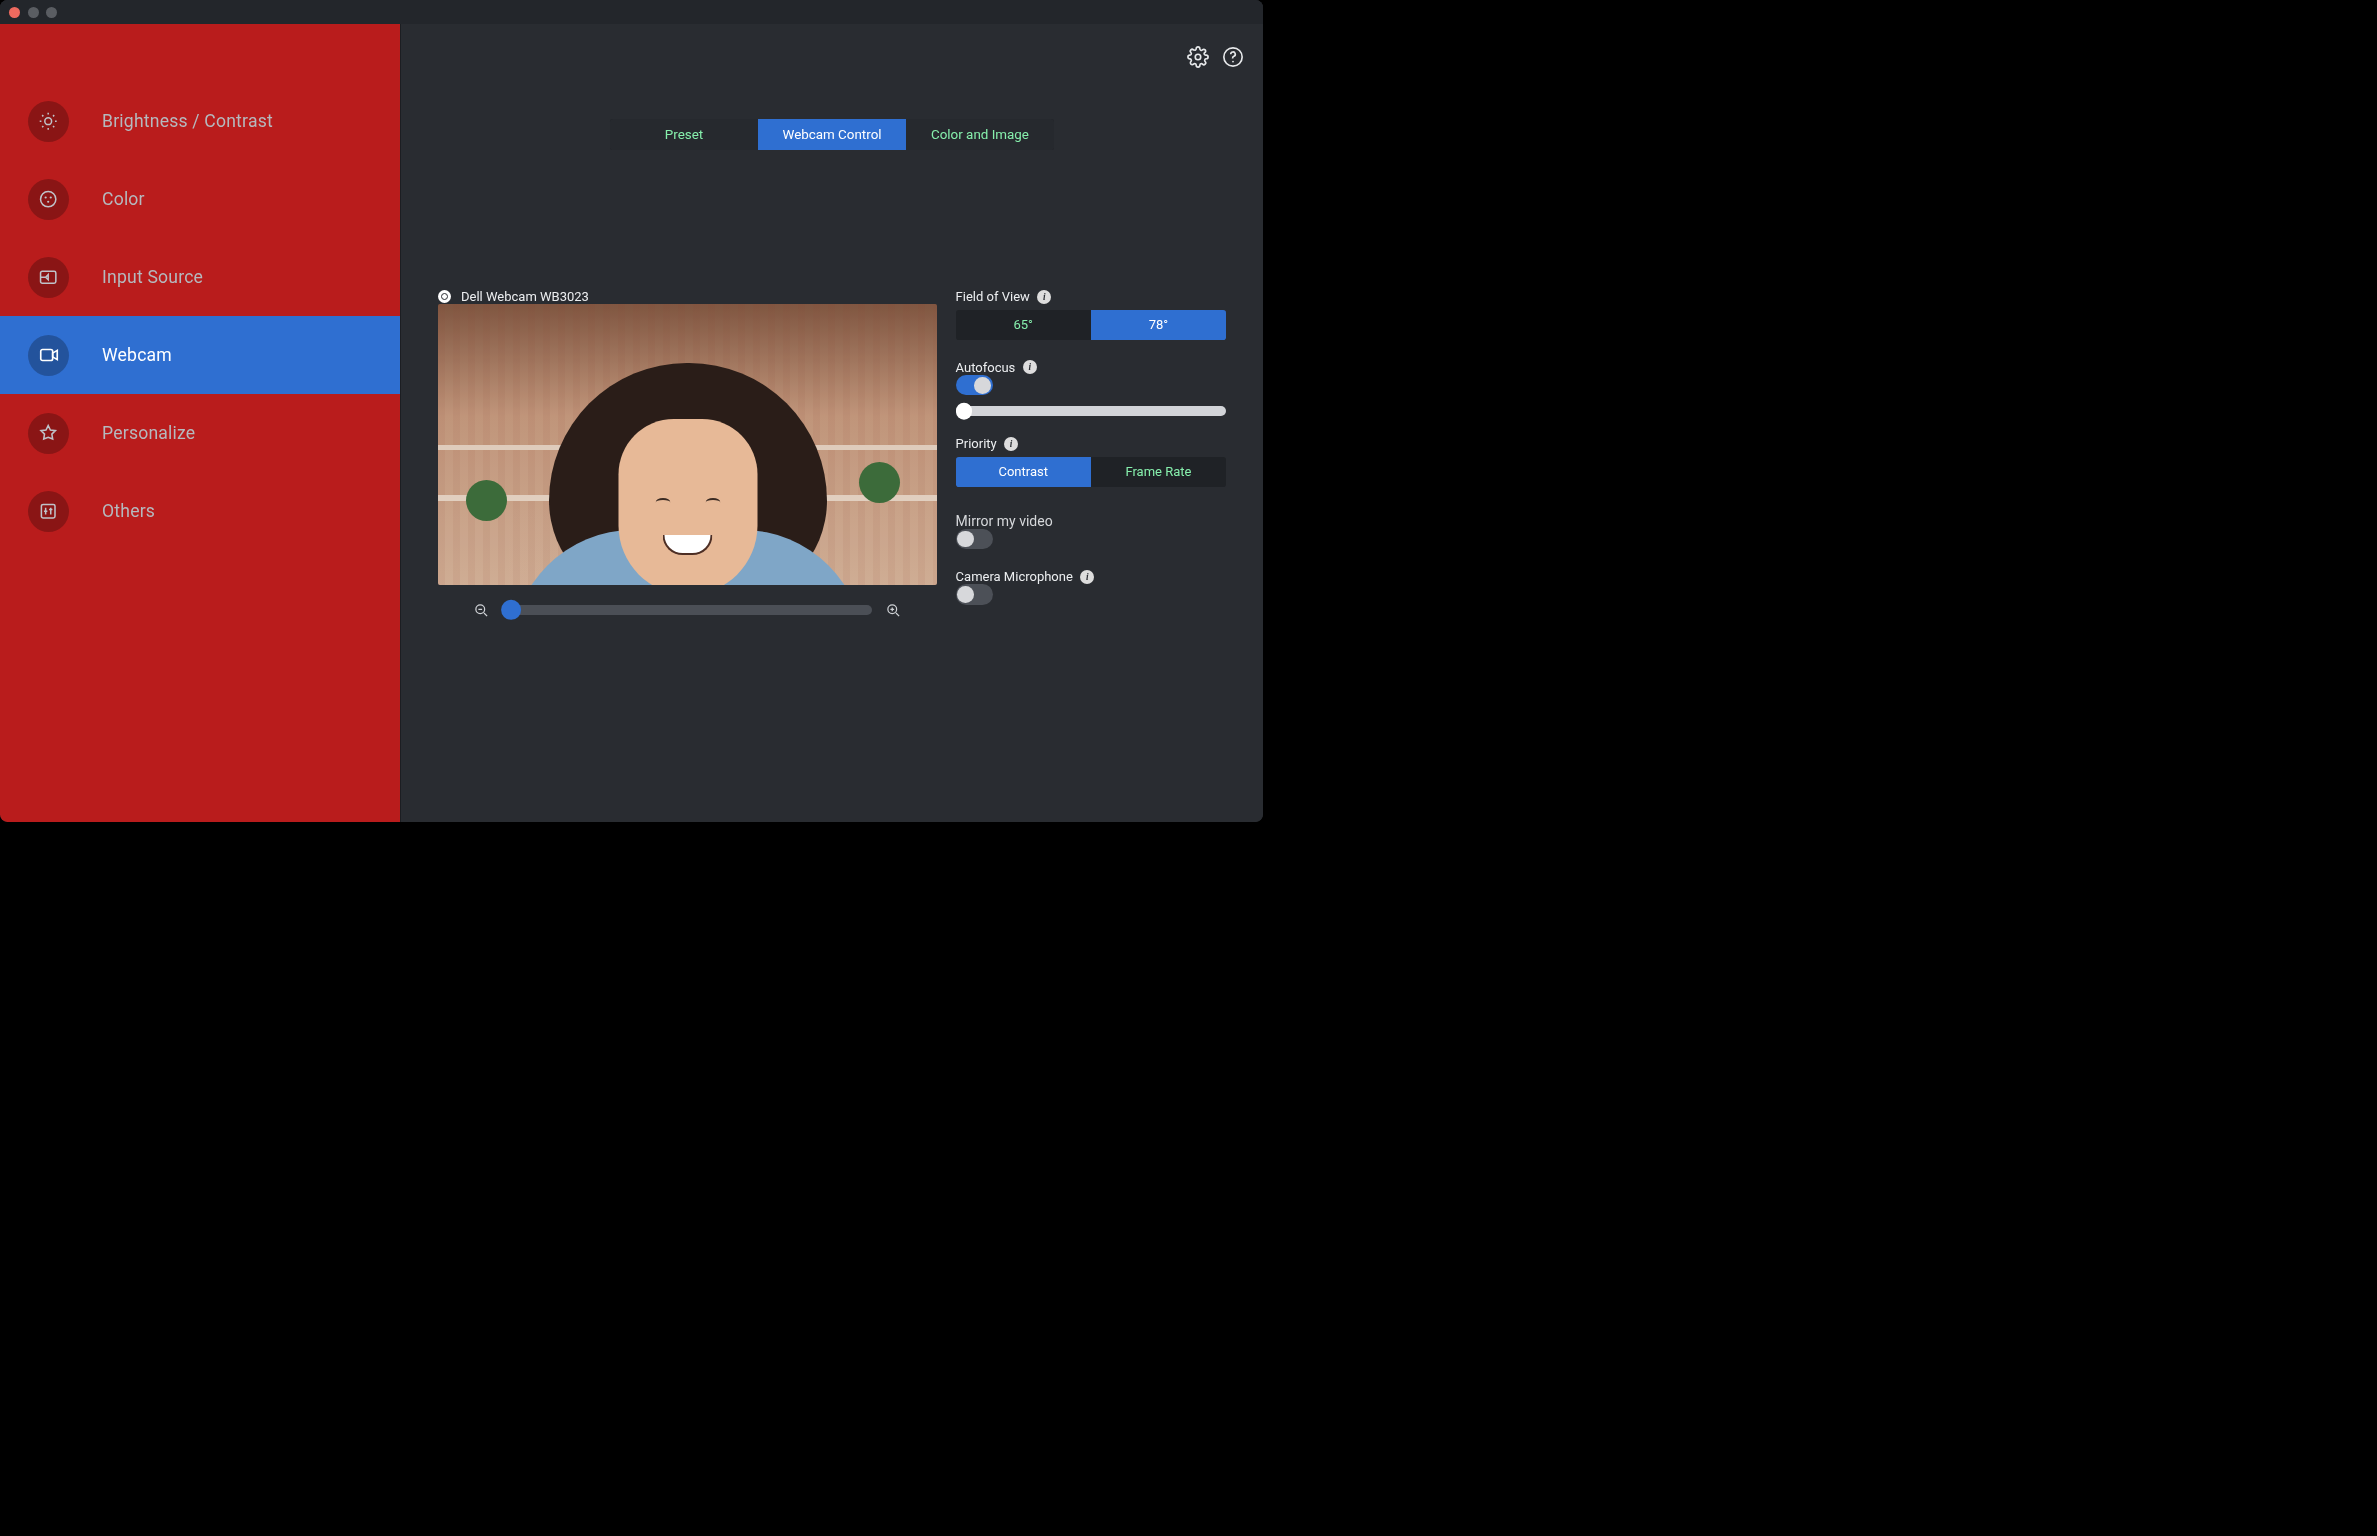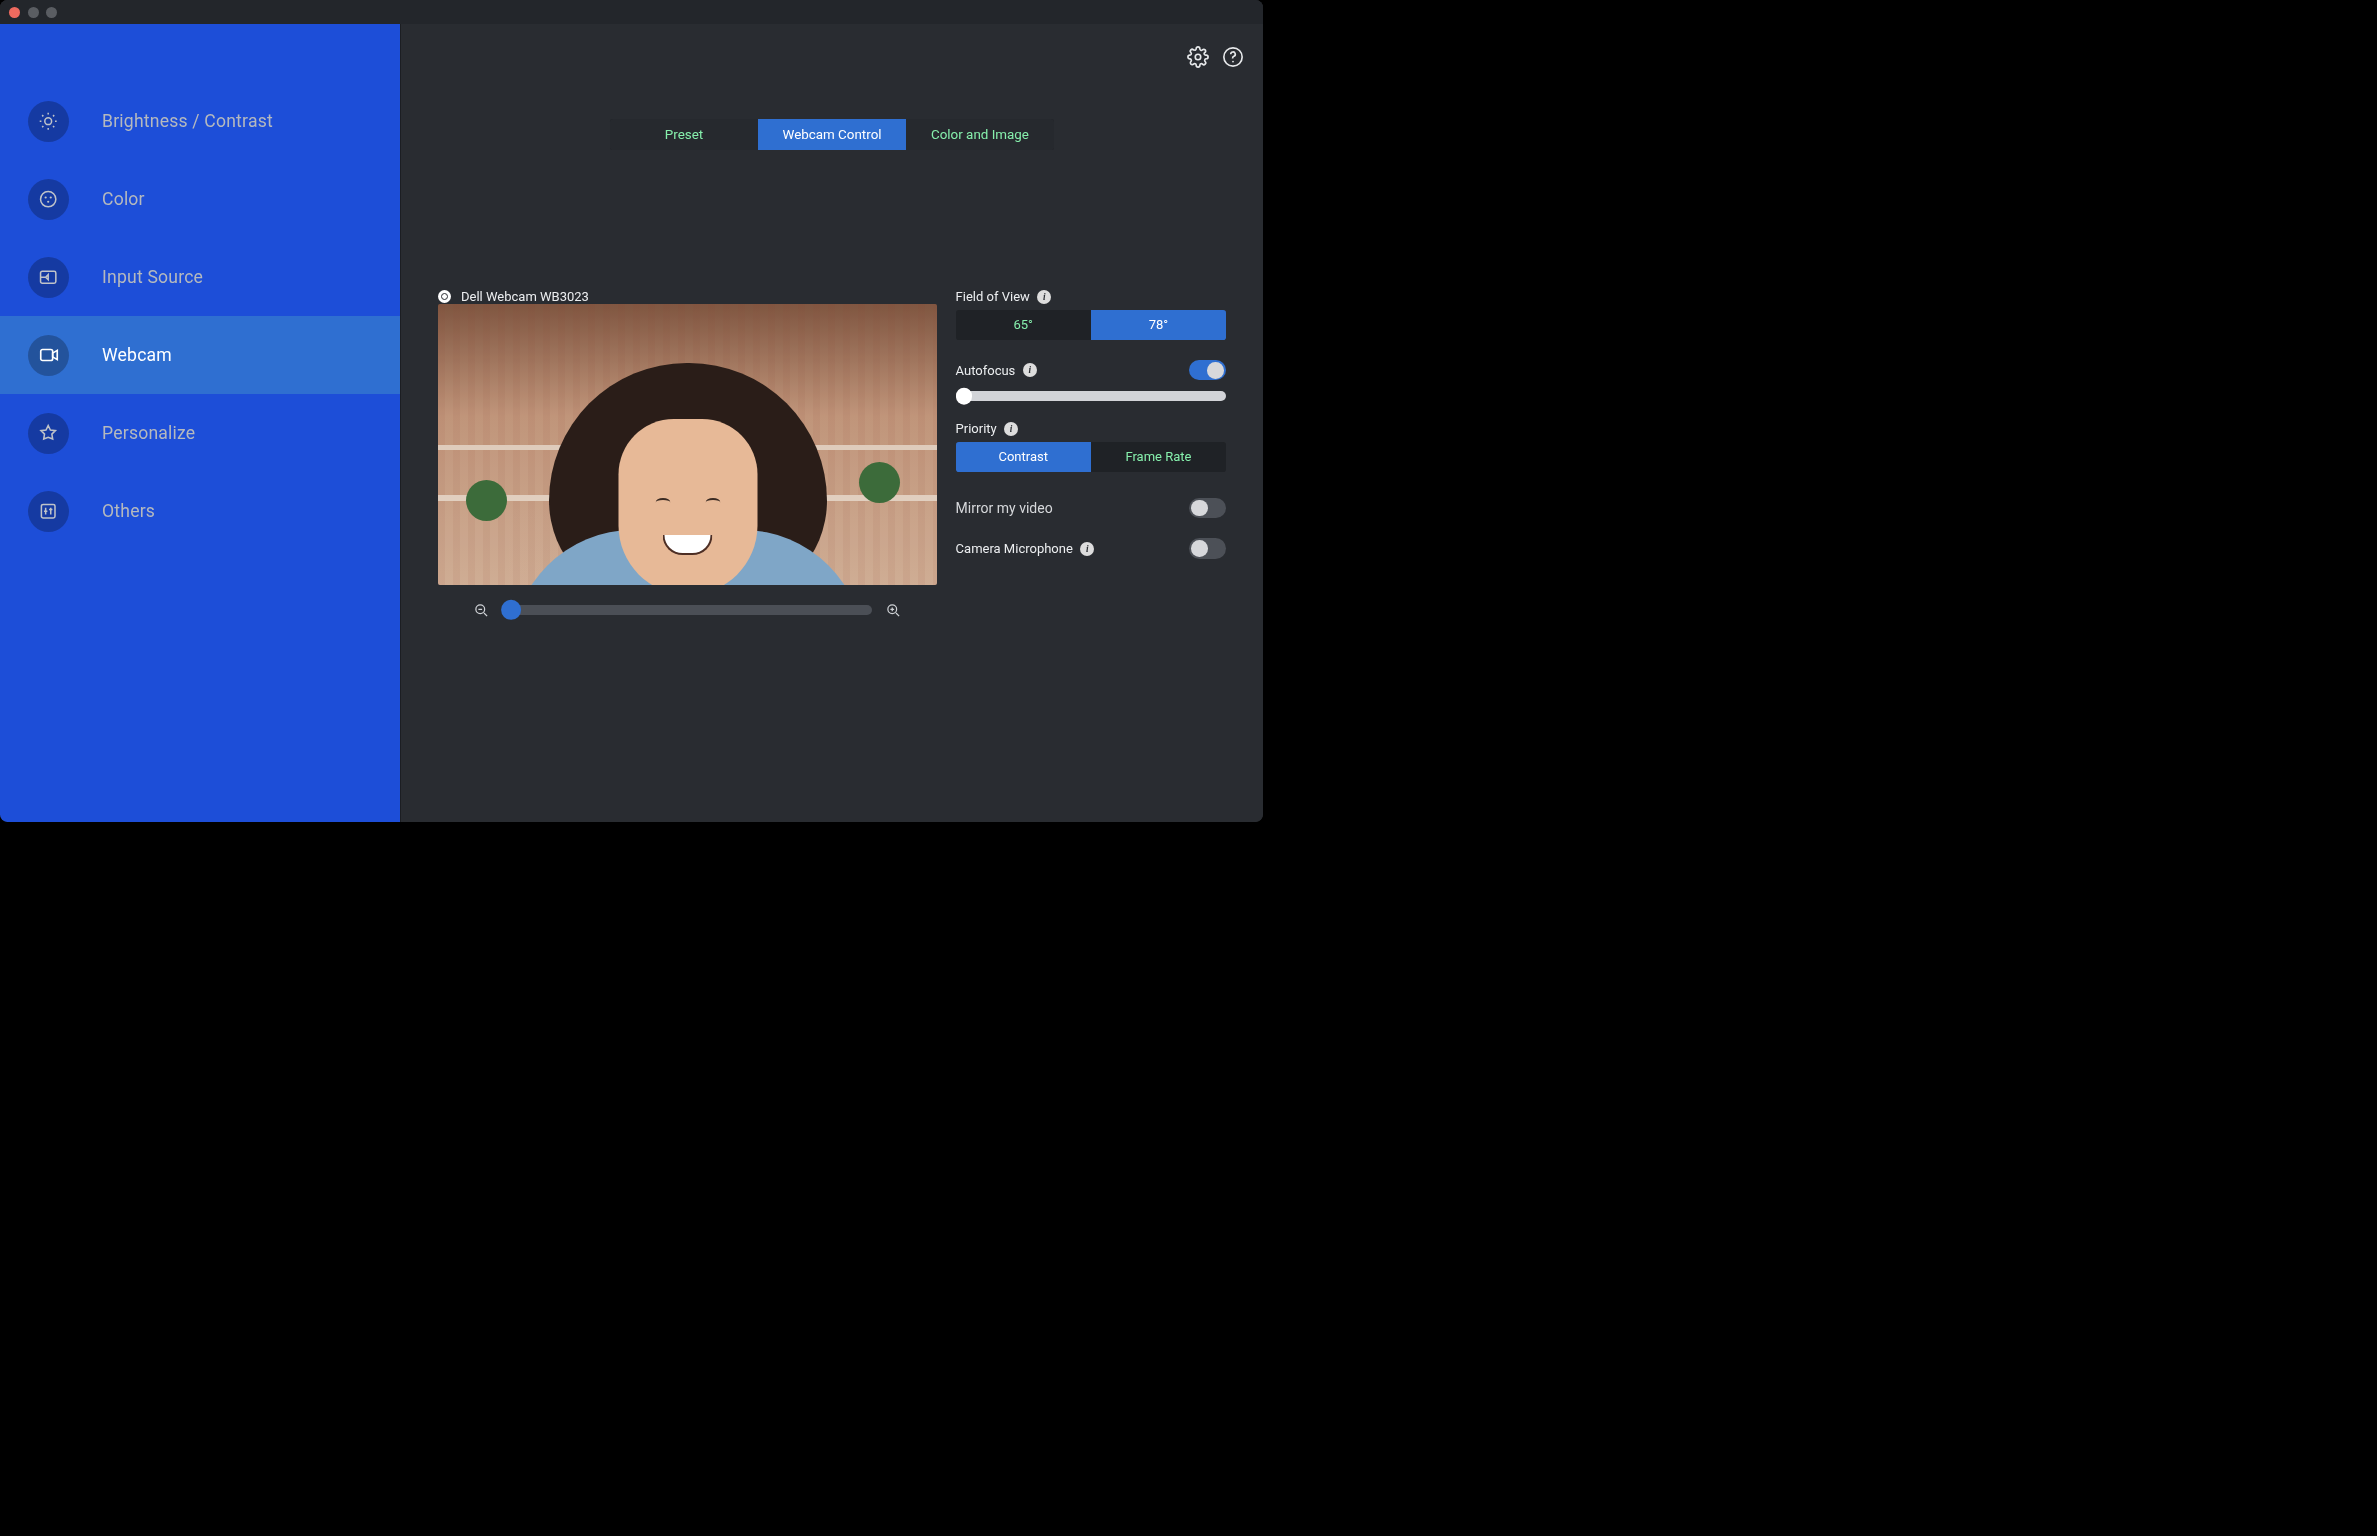--- a/index.html
+++ b/index.html
@@ -35,21 +35,21 @@
   .titlebar {
     height: 24px; background: var(--bg-darker); display:flex; align-items:center; padding-left:9.3px; gap:7.4px;
   }
   .traffic { width:11px; height:11px; border-radius:50%; }
   .t-red{background:#ee6a5f;} .t-yel{background:#5a5d62;} .t-grn{background:#5a5d62;}
 
   .body { flex:1; display:flex; min-height:0; }
 
   
   .sidebar {
-    width: 401px; background: #1d4ed8; display:flex; flex-direction:column; padding-top:58px;
+    width: 401px; background: #b91c1c; display:flex; flex-direction:column; padding-top:58px;
     border-right:0.9px solid #1c1e22;
   }
   .side-item {
     height: 78px; display:flex; align-items:center; gap:33px; padding-left:28px;
     cursor:pointer; color: var(--text-sidebar);
   }
   .side-item.active { background: var(--accent); color:#fff; }
   .side-icon {
     width:41px; height:41px; border-radius:50%; background: rgba(0,0,0,0.25);
     display:flex; align-items:center; justify-content:center; color:#bfc3c9;
@@ -102,21 +102,21 @@
   .zoom-icon{width:16.7px;height:16.7px;color:#cfd2d6;display:flex;align-items:center;justify-content:center;}
   .zoom-track{ flex:1; height:9.3px; background:#4b4f56; border-radius:5.6px; position:relative;}
   .zoom-thumb{ position:absolute; left:0; top:50%; transform:translate(-1.9px,-50%); width:20.4px;height:20.4px; border-radius:50%; background:var(--accent);}
 
   .controls-col{ flex:1; display:flex; flex-direction:column; gap:20.4px; padding-top:0px; max-width:297px; margin-left:auto; }
   .label-row{display:flex; align-items:center; gap:7.4px; font-size:13px; color:#eceef0;}
   .info-icon{width:14px;height:14px;border-radius:50%;background:#ddd;color:#2b2e33;display:flex;align-items:center;justify-content:center;font-size:9.3px;font-weight:700;font-style:italic;font-family:Georgia,serif;}
   .seg2{ display:flex; border-radius:2.8px; overflow:hidden; margin-top:5.6px;}
   .seg2 .seg-item{flex:1; width:auto; height:30px; background:#1f2226; font-size:13px;}
   .seg2 .seg-item.active{background:var(--accent);}
-  .row-between{display:flex; align-items:center; justify-content:space-between;}
+  .row-between{display:flex; justify-content:space-between;flex-direction:column;}
   .toggle{ width:37px; height:20.4px; border-radius:11px; background:var(--toggle-off); position:relative; cursor:pointer;}
   .toggle .knob{ position:absolute; top:1.9px; left:1.9px; width:16.7px; height:16.7px; border-radius:50%; background:#d7d8db;}
   .toggle.on{ background:var(--accent);} .toggle.on .knob{ left:auto; right:1.9px; }
   .slider-full{ height:9.3px; background:var(--slider-light); border-radius:5.6px; position:relative; margin-top:11px;}
   .slider-full .knob{ position:absolute; left:0; top:50%; transform:translate(0,-50%); width:16.7px;height:16.7px; border-radius:50%; background:#fff;}
 
   svg{display:block;}
 </style>
 </head>
 <body>

